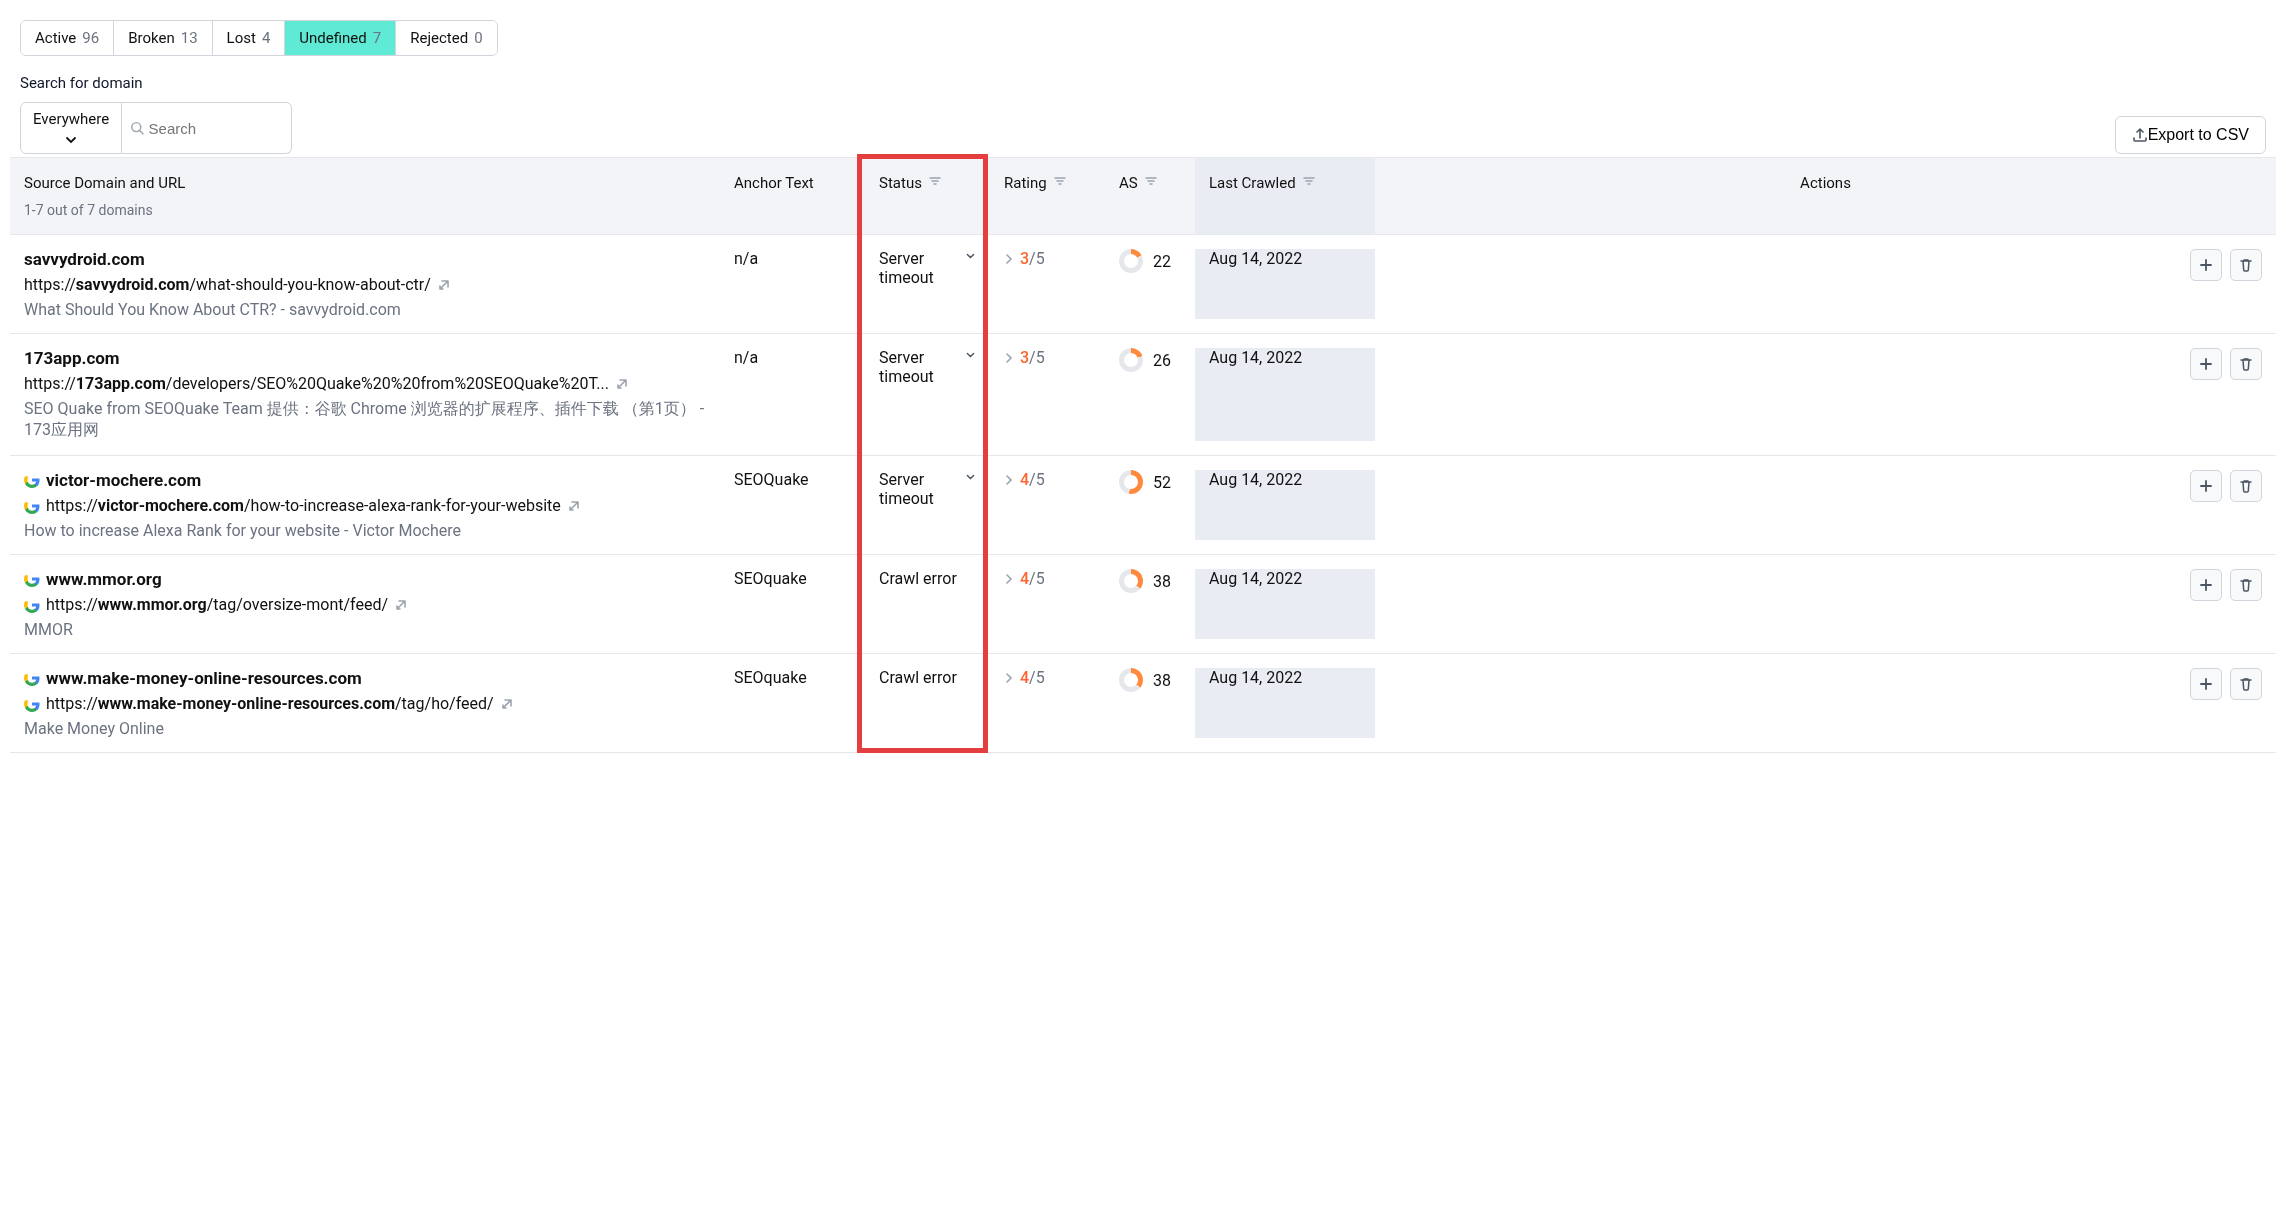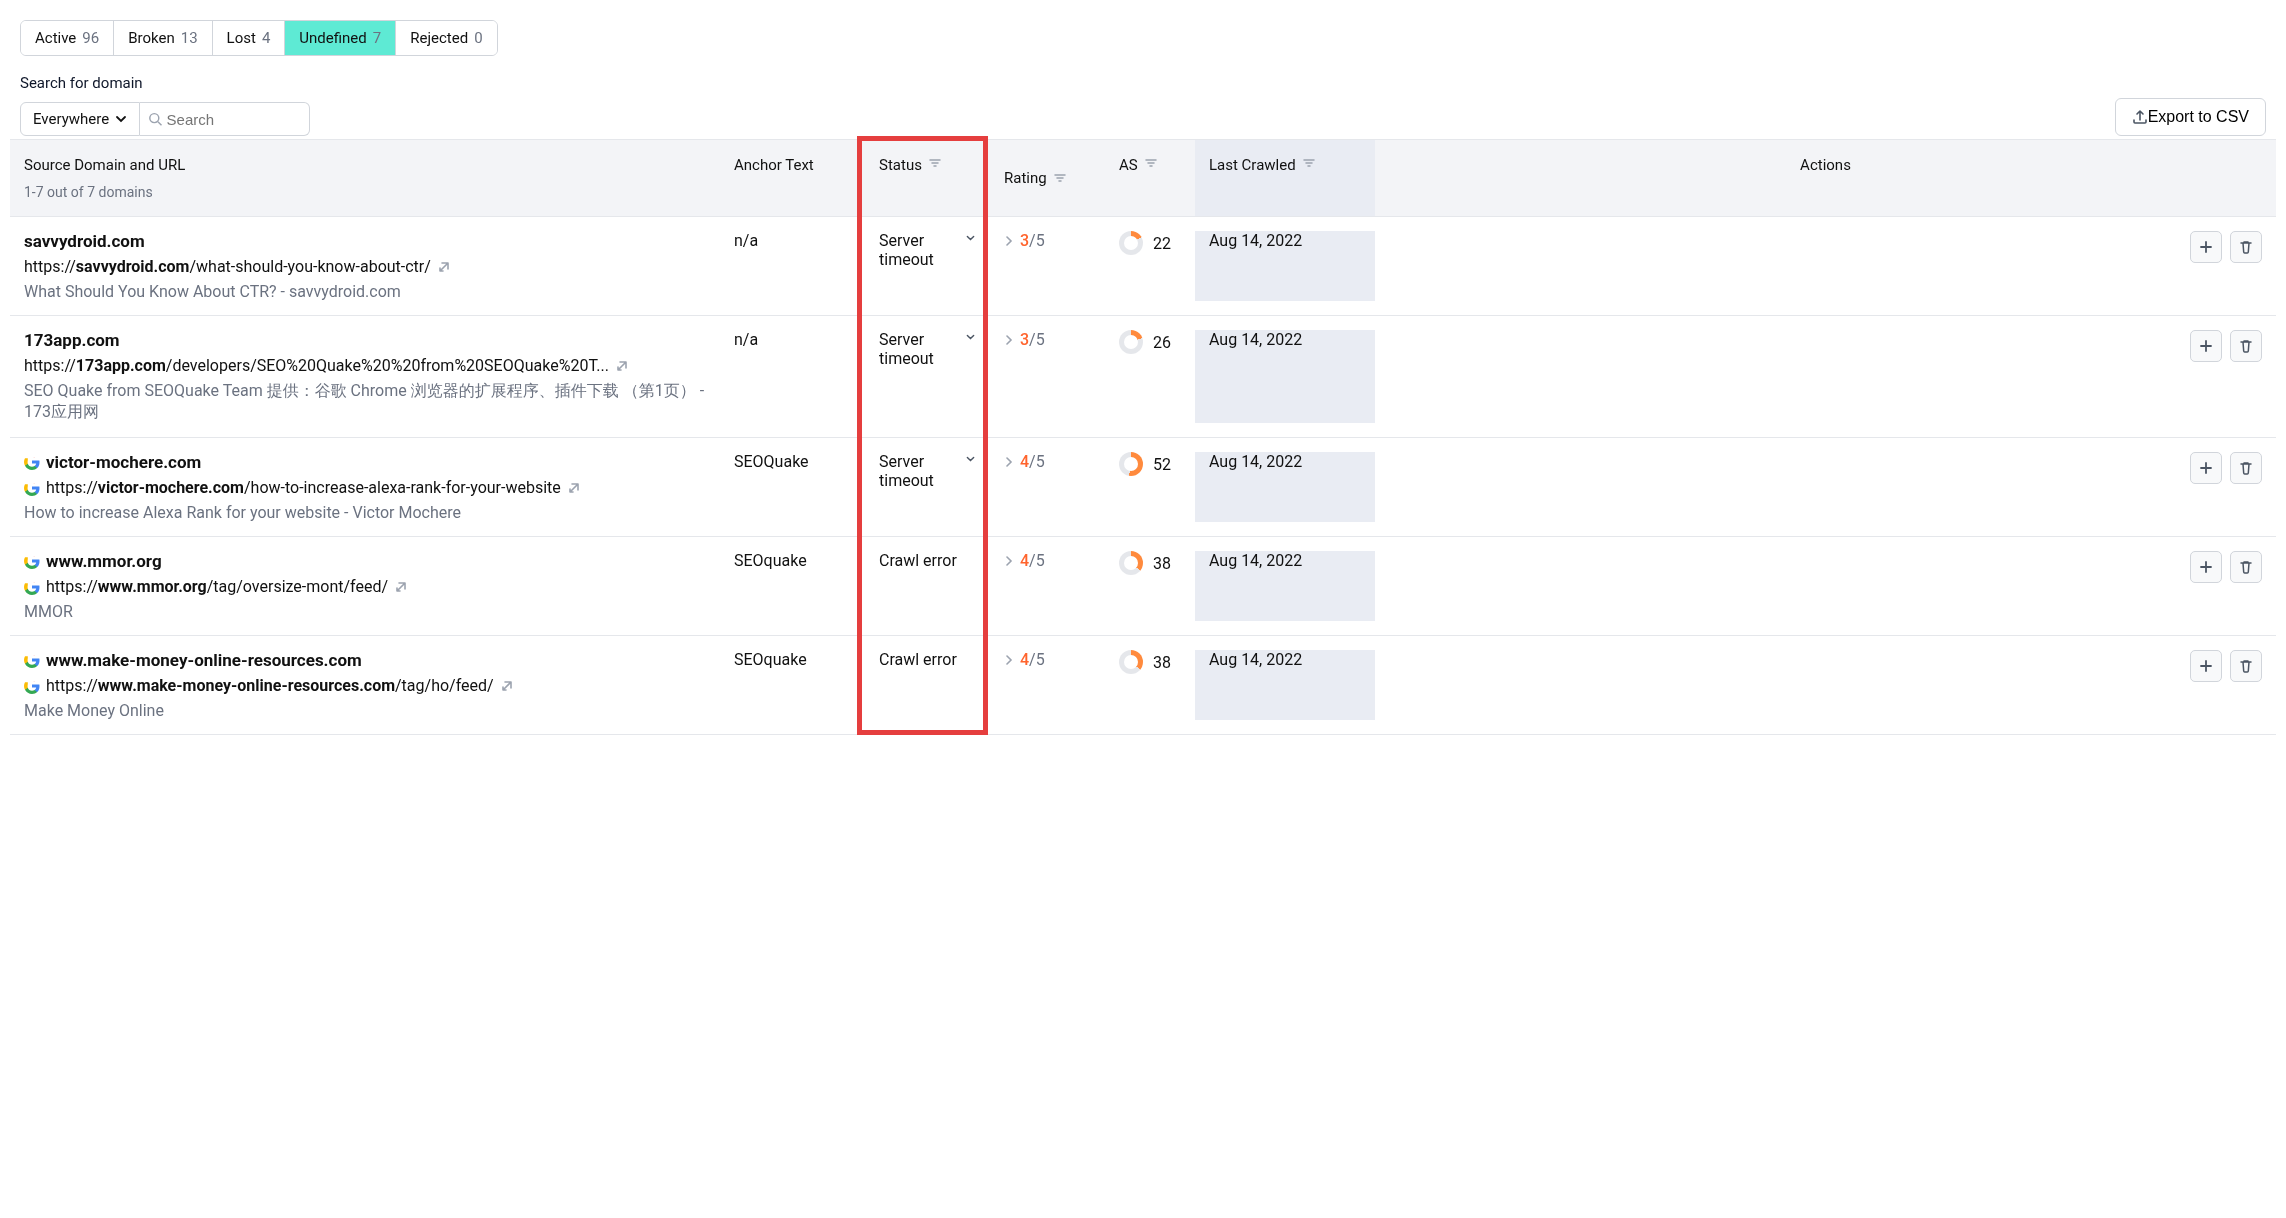--- a/index.html
+++ b/index.html
@@ -8,33 +8,33 @@
 .tabs { display: inline-flex; border: 1px solid #d1d5db; border-radius: 6px; overflow: hidden; margin-left: 10px; }
 .tab { padding: 8px 14px; border-right: 1px solid #d1d5db; background: #fff; cursor: pointer; display:flex; gap:6px; font-size:15px; }
 .tab:last-child { border-right: none; }
 .tab.active { background: #5eead4; }
 .tab-count { color: #6b7280; }
 
 .search-area { margin-top: 18px; margin-left:10px; display:flex; align-items:flex-end; justify-content:space-between; }
 .search-left { display:flex; flex-direction:column; gap:6px; }
 .search-label { font-size:15px; color:#0f172a; margin-bottom:4px;}
 .search-row { display:flex; }
-.scope-btn { display:flex; align-items:center; gap:6px; padding:7px 12px; border:1px solid #d1d5db; border-radius:6px 0 0 6px; background:#fff; cursor:pointer; font-size:15px; }
+.scope-btn { display:flex; align-items:center; gap:6px; padding:7px 12px; border:1px solid #d1d5db; border-radius:6px 0 0 6px; background:#fff; cursor:pointer; font-size:15px;flex-direction:column; }
 .search-box { display:flex; align-items:center; border:1px solid #d1d5db; border-left:none; border-radius:0 6px 6px 0; padding:0 8px; width:170px; }
 .search-box input { border:none; outline:none; padding:7px 4px; font-size:15px; width:100%; }
 .export-btn { display:flex; align-items:center; padding:9px 16px; border:1px solid #d1d5db; border-radius:6px; background:#fff; cursor:pointer; font-size:16px; margin-right:10px; }
 
 .table { margin-top:3px; width:100%; }
 .thead { display:flex; background:#f3f4f7; border-top:1px solid #e5e7eb; border-bottom:1px solid #e5e7eb; }
 .th { padding:16px 14px; font-size:15px; color:#111; display:flex; align-items:flex-start; gap:6px; }
 .th .sub { color:#6b7280; font-size:14px; margin-top:4px; display:block; }
 .col-source { flex: 0 0 710px; flex-direction:column; align-items:flex-start; }
 .col-anchor { flex: 0 0 145px; }
 .col-status { flex: 0 0 125px; }
-.col-rating { flex: 0 0 115px; align-items: center; }
+.col-rating { flex: 0 0 115px; }
 .col-as     { flex: 0 0 90px; }
 .col-crawl  { flex: 0 0 180px; background:#e9ecf3; }
 .col-actions{ flex: 1 1 auto; justify-content:center; text-align:right; }
 
 .sort-icon { color:#9ca3af; }
 
 .row { display:flex; border-bottom:1px solid #e5e7eb; padding:14px 0; }
 .cell { padding:0 14px; font-size:16px; }
 .cell.col-source { display:flex; flex-direction:column; gap:6px; }
 .domain-line { display:flex; align-items:center; gap:6px; font-weight:700; font-size:17px; }

